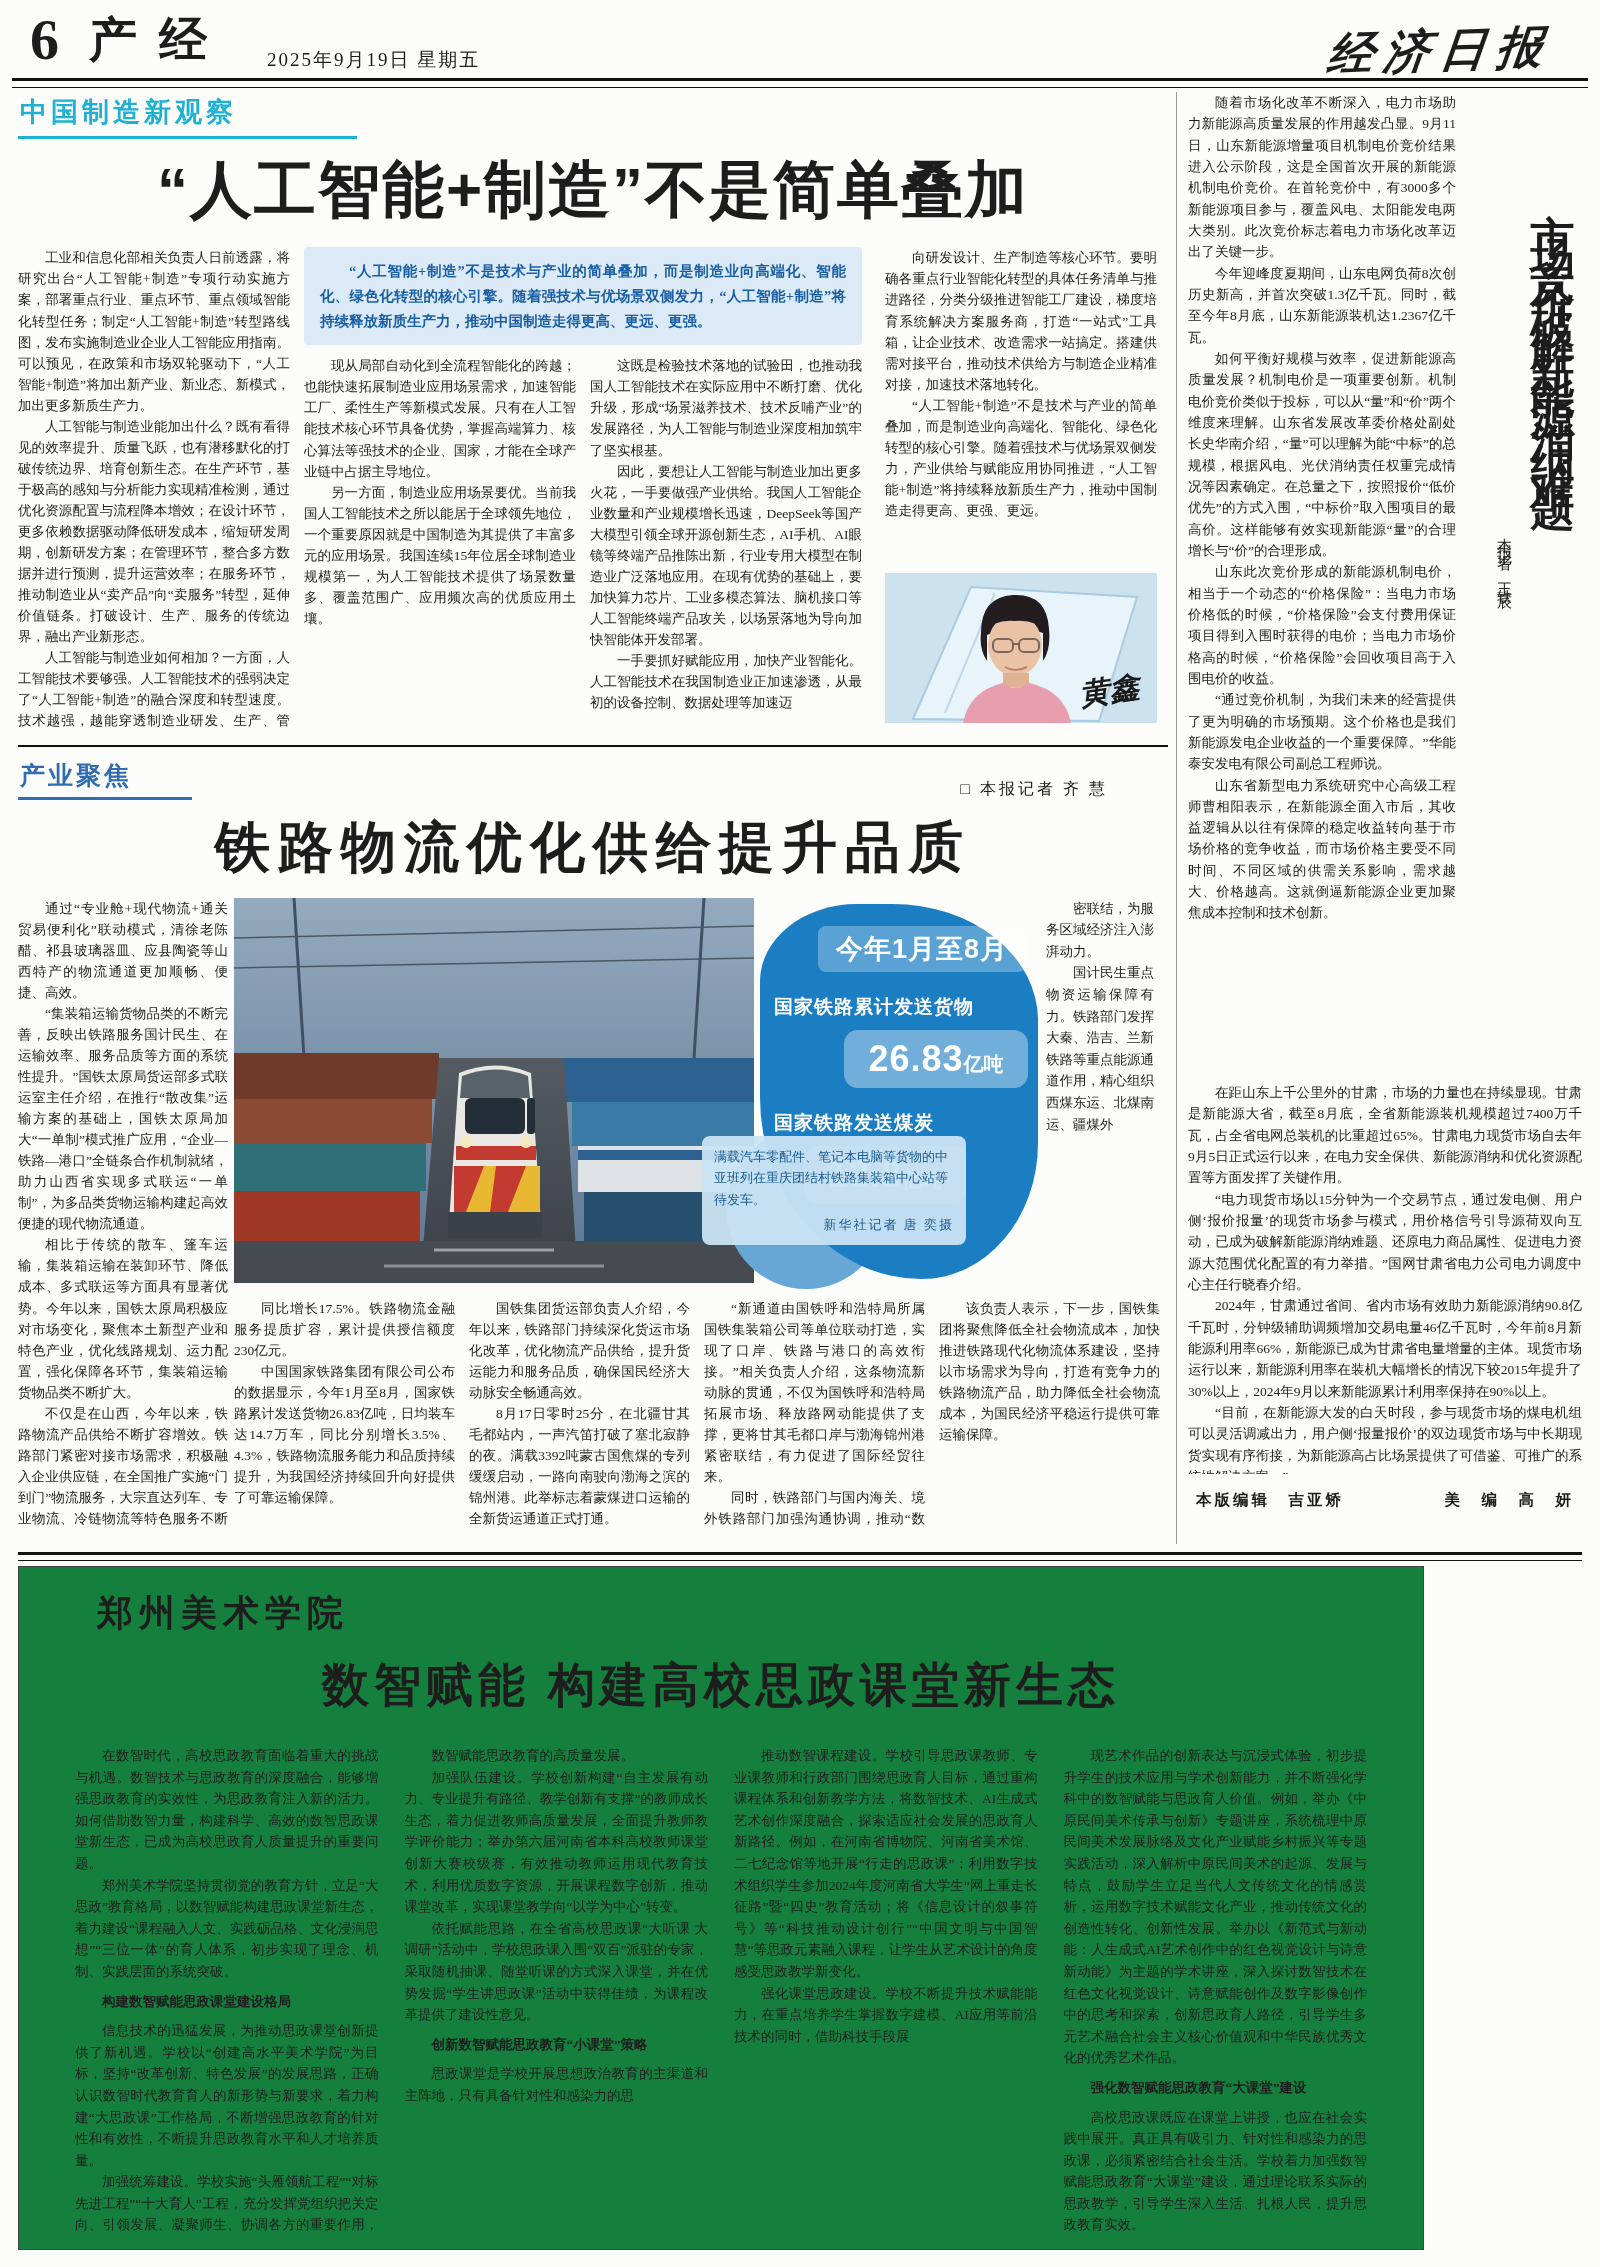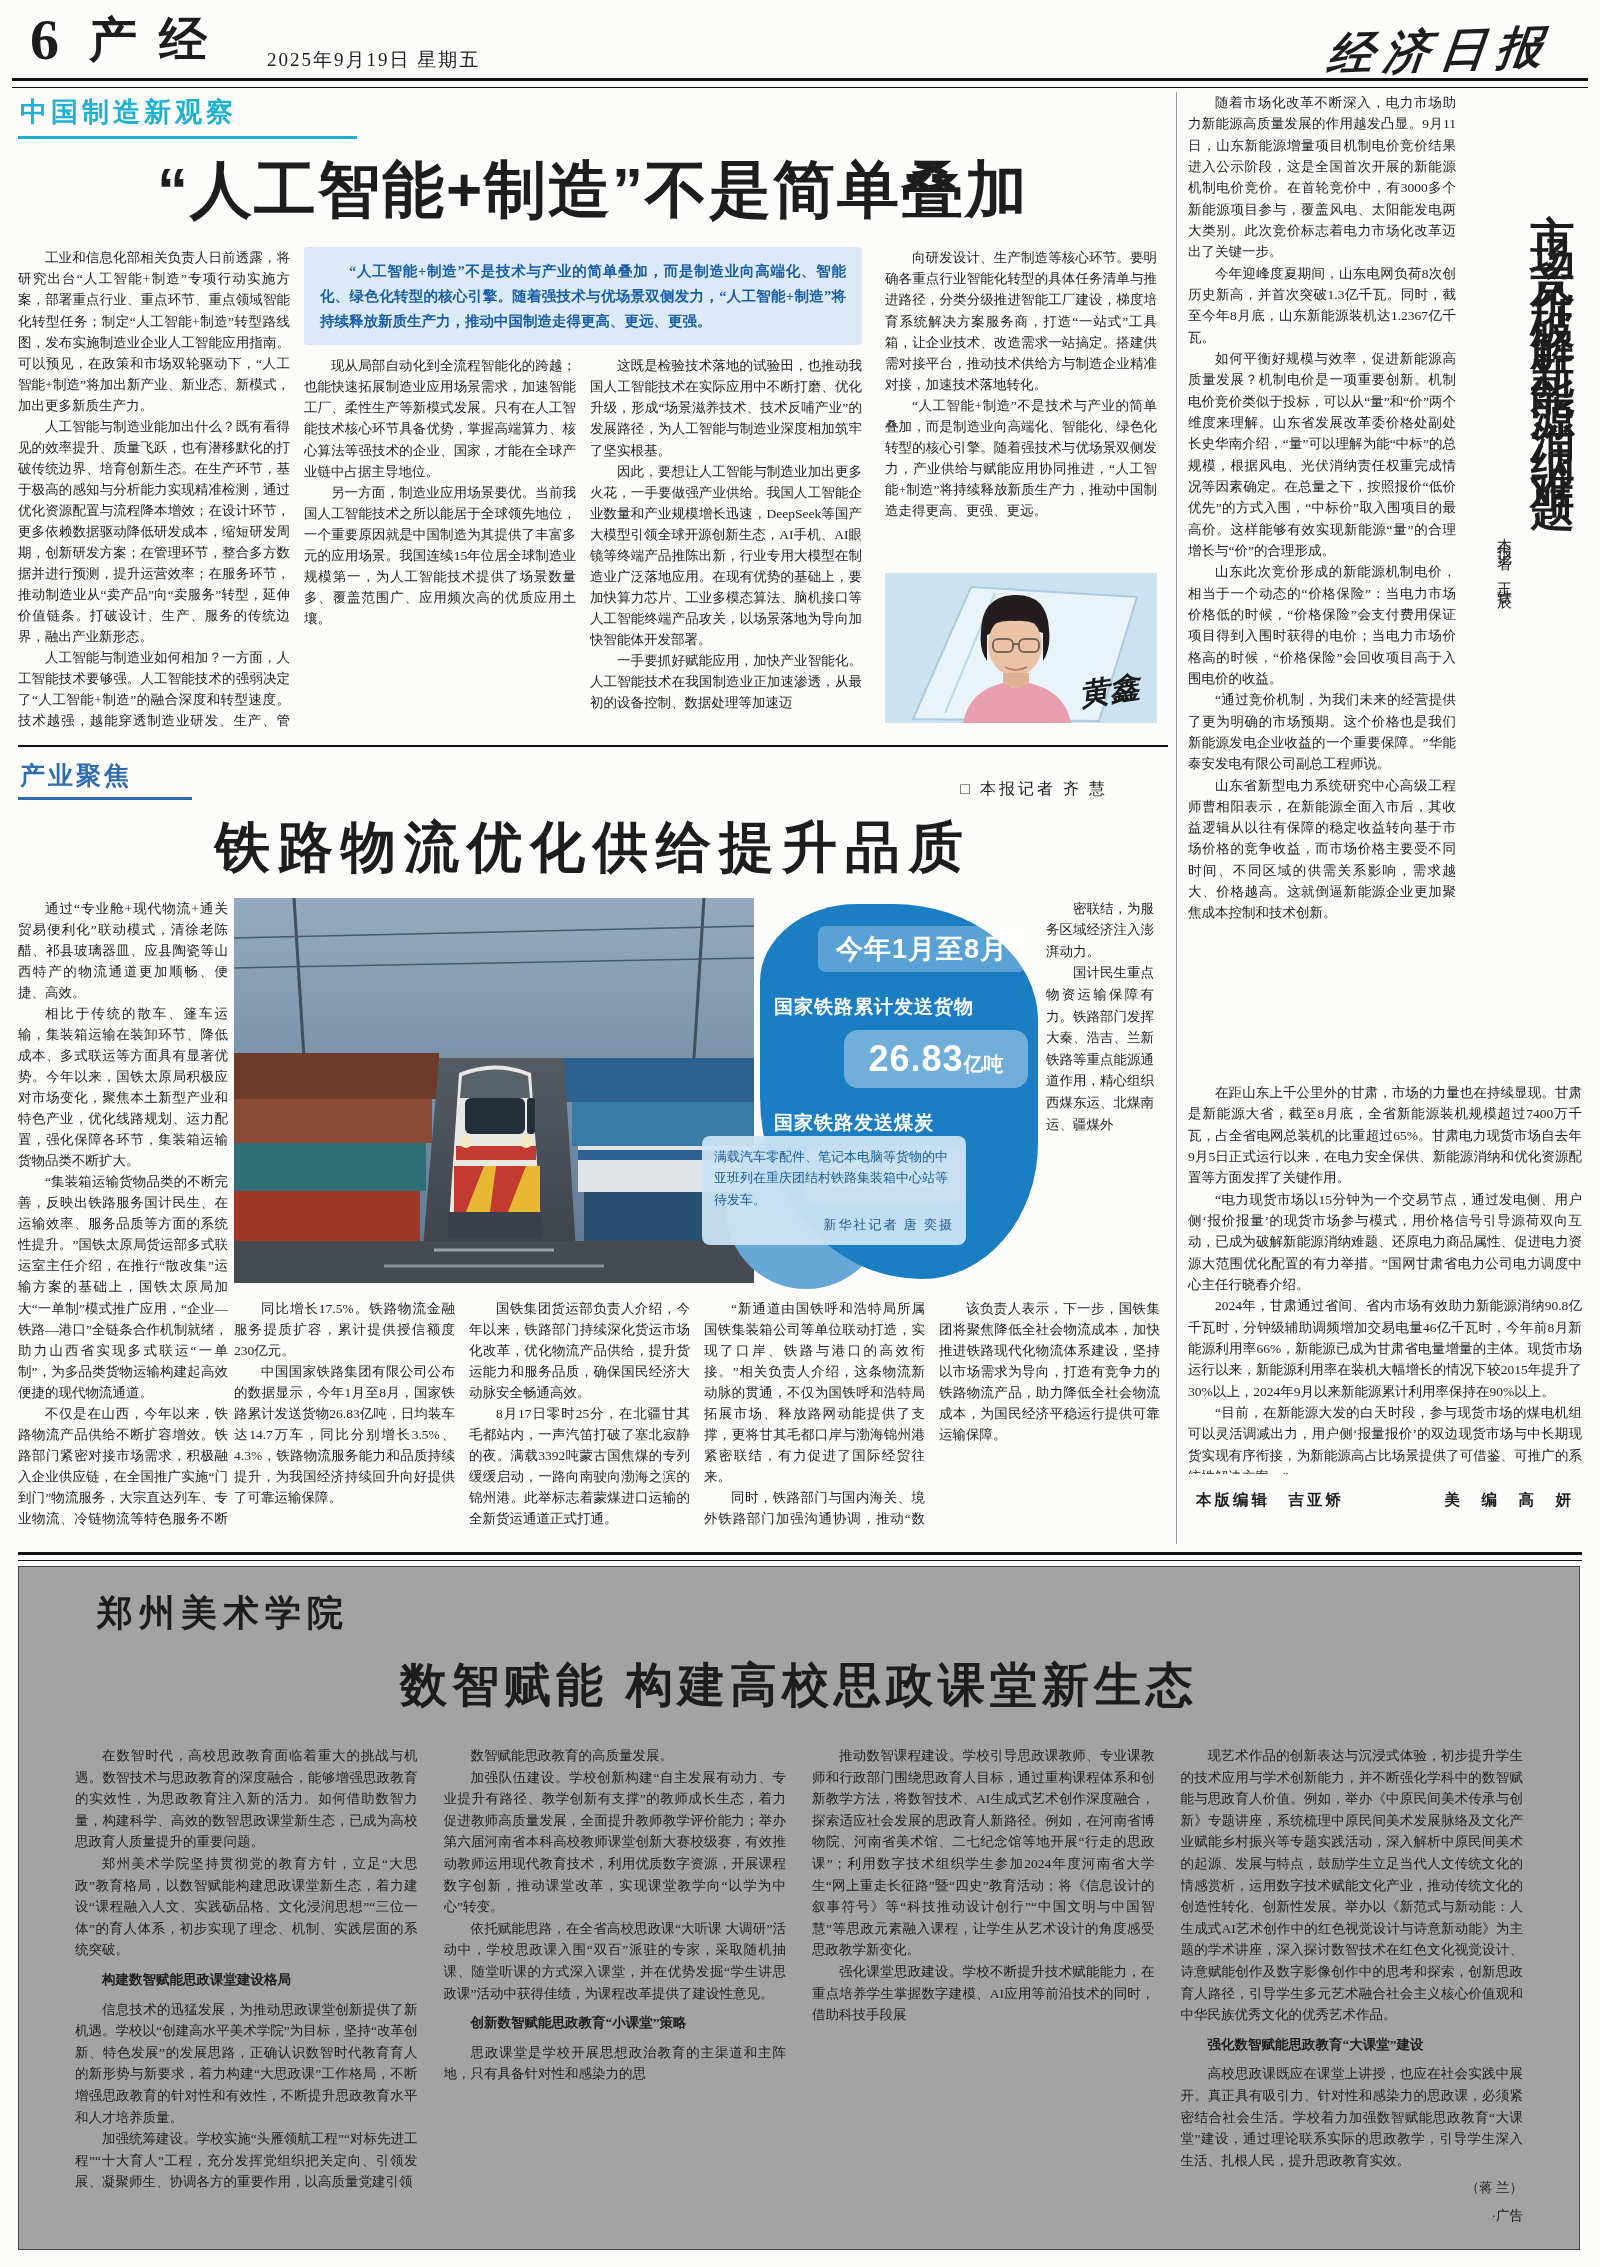--- a/index.html
+++ b/index.html
@@ -75,22 +75,22 @@
   .energy-col{width:268px;font-size:13.5px;line-height:1.58;overflow:hidden;}
   .energy-titlewrap{flex:1;writing-mode:vertical-rl;padding-top:86px;padding-left:4px;}
   .energy-title{font-size:44px;font-weight:700;letter-spacing:23px;line-height:1.35;}
   .energy-byline{font-size:15px;letter-spacing:6px;padding-top:348px;line-height:2.4;}
   .energy-bottom{margin-top:12px;height:392px;overflow:hidden;font-size:13.5px;line-height:1.58;}
   .editors{margin-top:16px;display:flex;justify-content:space-between;font-size:15.5px;
         font-weight:700;letter-spacing:3px;padding:0 8px;text-align:right;}
   
   .ad-sep{position:absolute;left:18px;right:18px;top:1552px;height:5px;
         border-top:3px solid #111;border-bottom:1px solid #111;}
-  .adbox{position:absolute;left:18px;top:1566px;width:1562px;height:684px;border:1px solid #444;
-        background:#a3a3a3;padding:0;box-sizing:border-box;}
+  .adbox{position:absolute;left:18px;top:1566px;width:1406px;height:684px;border:1px solid #444;
+        background:#15803d;padding:0;box-sizing:border-box;}
   .ad-org{margin:22px 0 0 78px;font-size:36px;font-weight:700;letter-spacing:6px;}
   .ad-head{margin:16px 0 0;text-align:center;font-family:"Liberation Sans","DejaVu Sans",sans-serif;
         font-weight:700;font-size:47px;letter-spacing:5px;}
   .ad-cols{display:flex;gap:26px;margin:28px 56px 0;height:486px;overflow:hidden;}
   .ad-cols .col{flex:1;font-size:13.5px;line-height:1.6;}
   .subhead{margin:8px 0;text-indent:2em;font-weight:700;text-align:justify;}
   .sig{margin-top:6px;text-align:right;text-indent:0;}
 </style>
 </head>
 <body>
@@ -163,22 +163,22 @@
 
     <div data-interactable="false">
       <div class="rail-kickrow" data-interactable="false">
         <span class="kicker-blue" data-interactable="false">产业聚焦</span>
         <span class="rail-byline" data-interactable="false">□ 本报记者 齐 慧</span>
       </div>
       <h2 class="rail-head" data-interactable="false">铁路物流优化供给提升品质</h2>
       <div class="rail-content" data-interactable="false">
         <div class="col rail-col1" data-interactable="false">
             <p data-interactable="false" class="para">通过“专业舱+现代物流+通关贸易便利化”联动模式，清徐老陈醋、祁县玻璃器皿、应县陶瓷等山西特产的物流通道更加顺畅、便捷、高效。</p>
+            <p data-interactable="false" class="para">“集装箱运输货物品类的不断完善，反映出铁路服务国计民生、在运输效率、服务品质等方面的系统性提升。”国铁太原局货运部多式联运室主任介绍，在推行“散改集”运输方案的基础上，国铁太原局加大“一单制”模式推广应用，“企业—铁路—港口”全链条合作机制就绪，助力山西省实现多式联运“一单制”，为多品类货物运输构建起高效便捷的现代物流通道。</p>
             <p data-interactable="false" class="para">相比于传统的散车、篷车运输，集装箱运输在装卸环节、降低成本、多式联运等方面具有显著优势。今年以来，国铁太原局积极应对市场变化，聚焦本土新型产业和特色产业，优化线路规划、运力配置，强化保障各环节，集装箱运输货物品类不断扩大。</p>
-            <p data-interactable="false" class="para">“集装箱运输货物品类的不断完善，反映出铁路服务国计民生、在运输效率、服务品质等方面的系统性提升。”国铁太原局货运部多式联运室主任介绍，在推行“散改集”运输方案的基础上，国铁太原局加大“一单制”模式推广应用，“企业—铁路—港口”全链条合作机制就绪，助力山西省实现多式联运“一单制”，为多品类货物运输构建起高效便捷的现代物流通道。</p>
             <p data-interactable="false" class="para">不仅是在山西，今年以来，铁路物流产品供给不断扩容增效。铁路部门紧密对接市场需求，积极融入企业供应链，在全国推广实施“门到门”物流服务，大宗直达列车、专业物流、冷链物流等特色服务不断完善。铁路95306平台上线78条多式联运“一单制”产品线路，1月至8月国家铁路累计发送铁水联运集装箱货物1148万标箱，</p>
           </div>
         <div class="rail-right" data-interactable="false">
           <div class="rail-row1" data-interactable="false">
             <div class="photo" data-interactable="false">
               <svg width="520" height="385" viewBox="0 0 520 385" data-interactable="false">
                 <defs>
                   <linearGradient id="sky" x1="0" y1="0" x2="0" y2="1">
                     <stop offset="0" stop-color="#93aabf"></stop>
                       <stop offset="1" stop-color="#5d7691"></stop>

